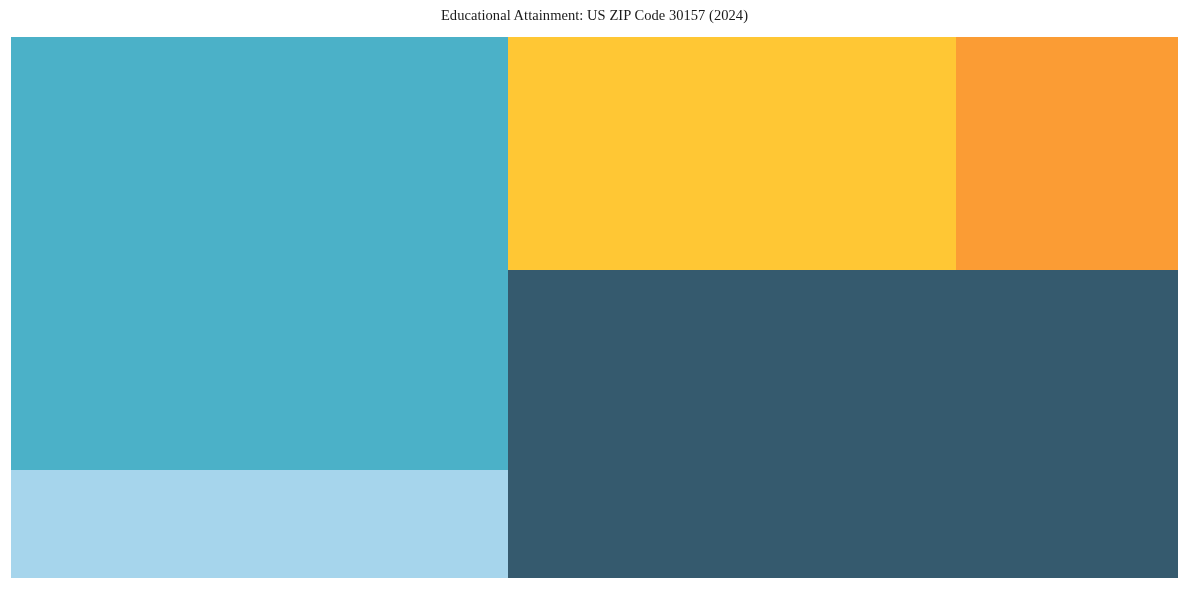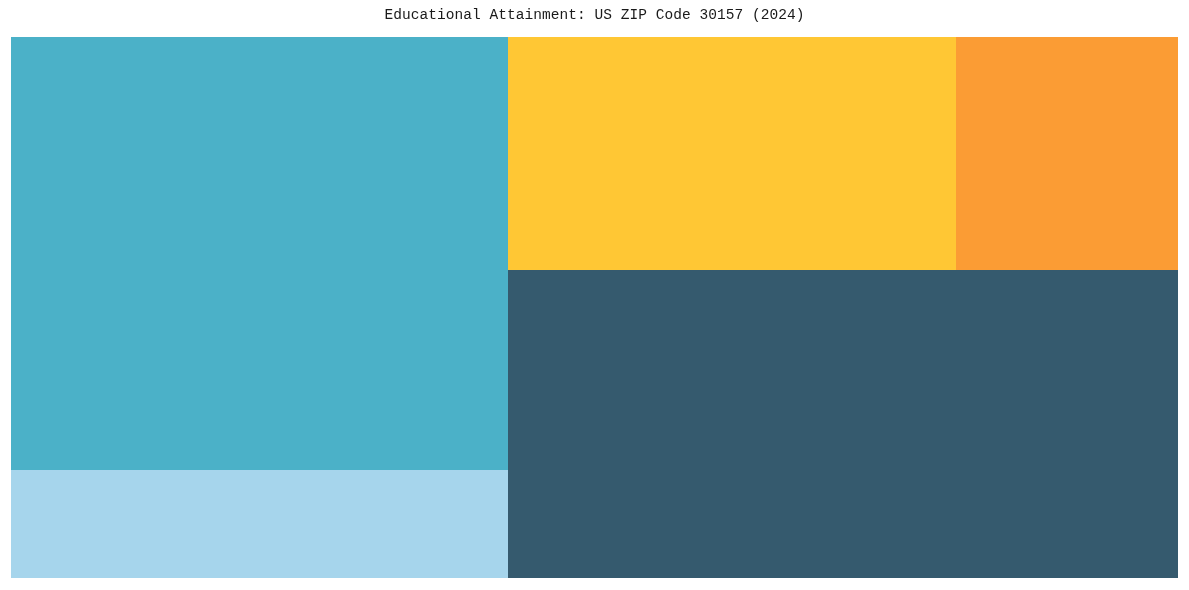--- a/index.html
+++ b/index.html
@@ -24,21 +24,21 @@
   #chart-title {
     position: absolute;
     left: 0;
     top: 0;
     width: 1189px;
     height: 37px;
     line-height: 30px;
     text-align: center;
     font-size: 14.5px;
     color: #1a1a1a;
-    font-family: Liberation Mono, monospace;
+    font-family: Liberation Serif, serif;
     white-space: nowrap;
     letter-spacing: 0.05px;
   }
 
   #treemap-plot-area {
     position: absolute;
     left: 11px;
     top: 37px;
     width: 1167px;
     height: 541px;

